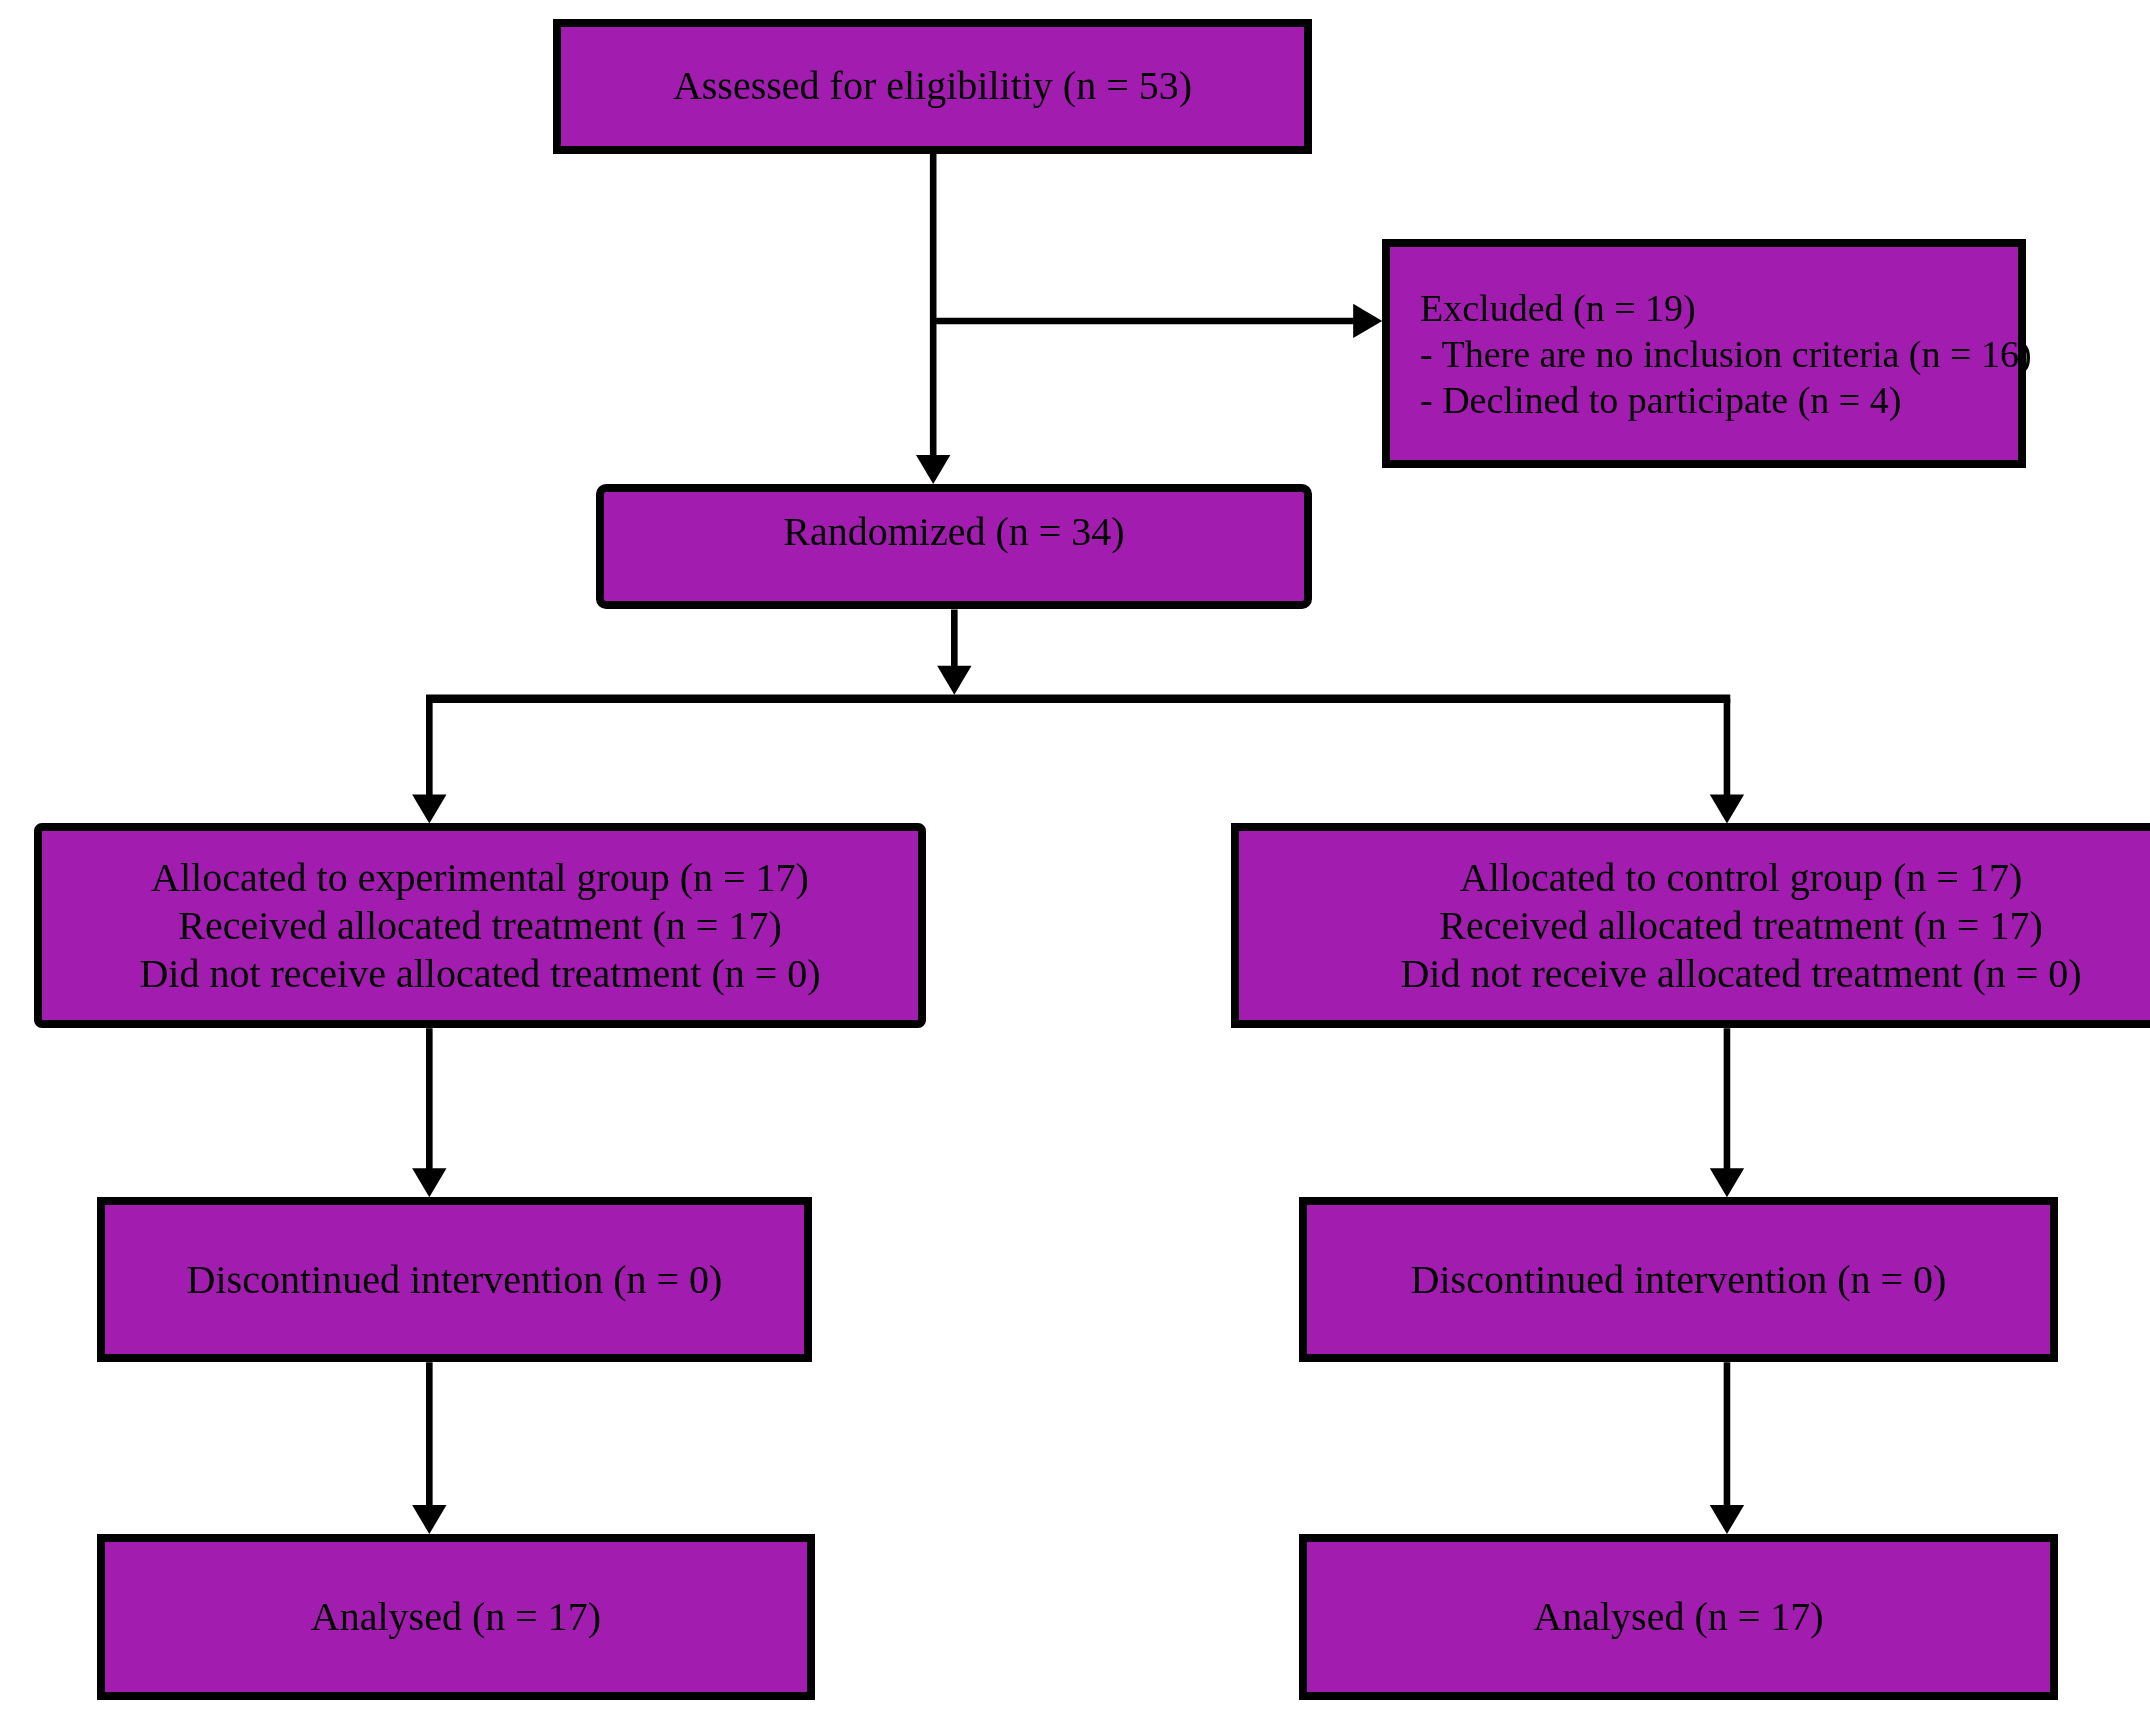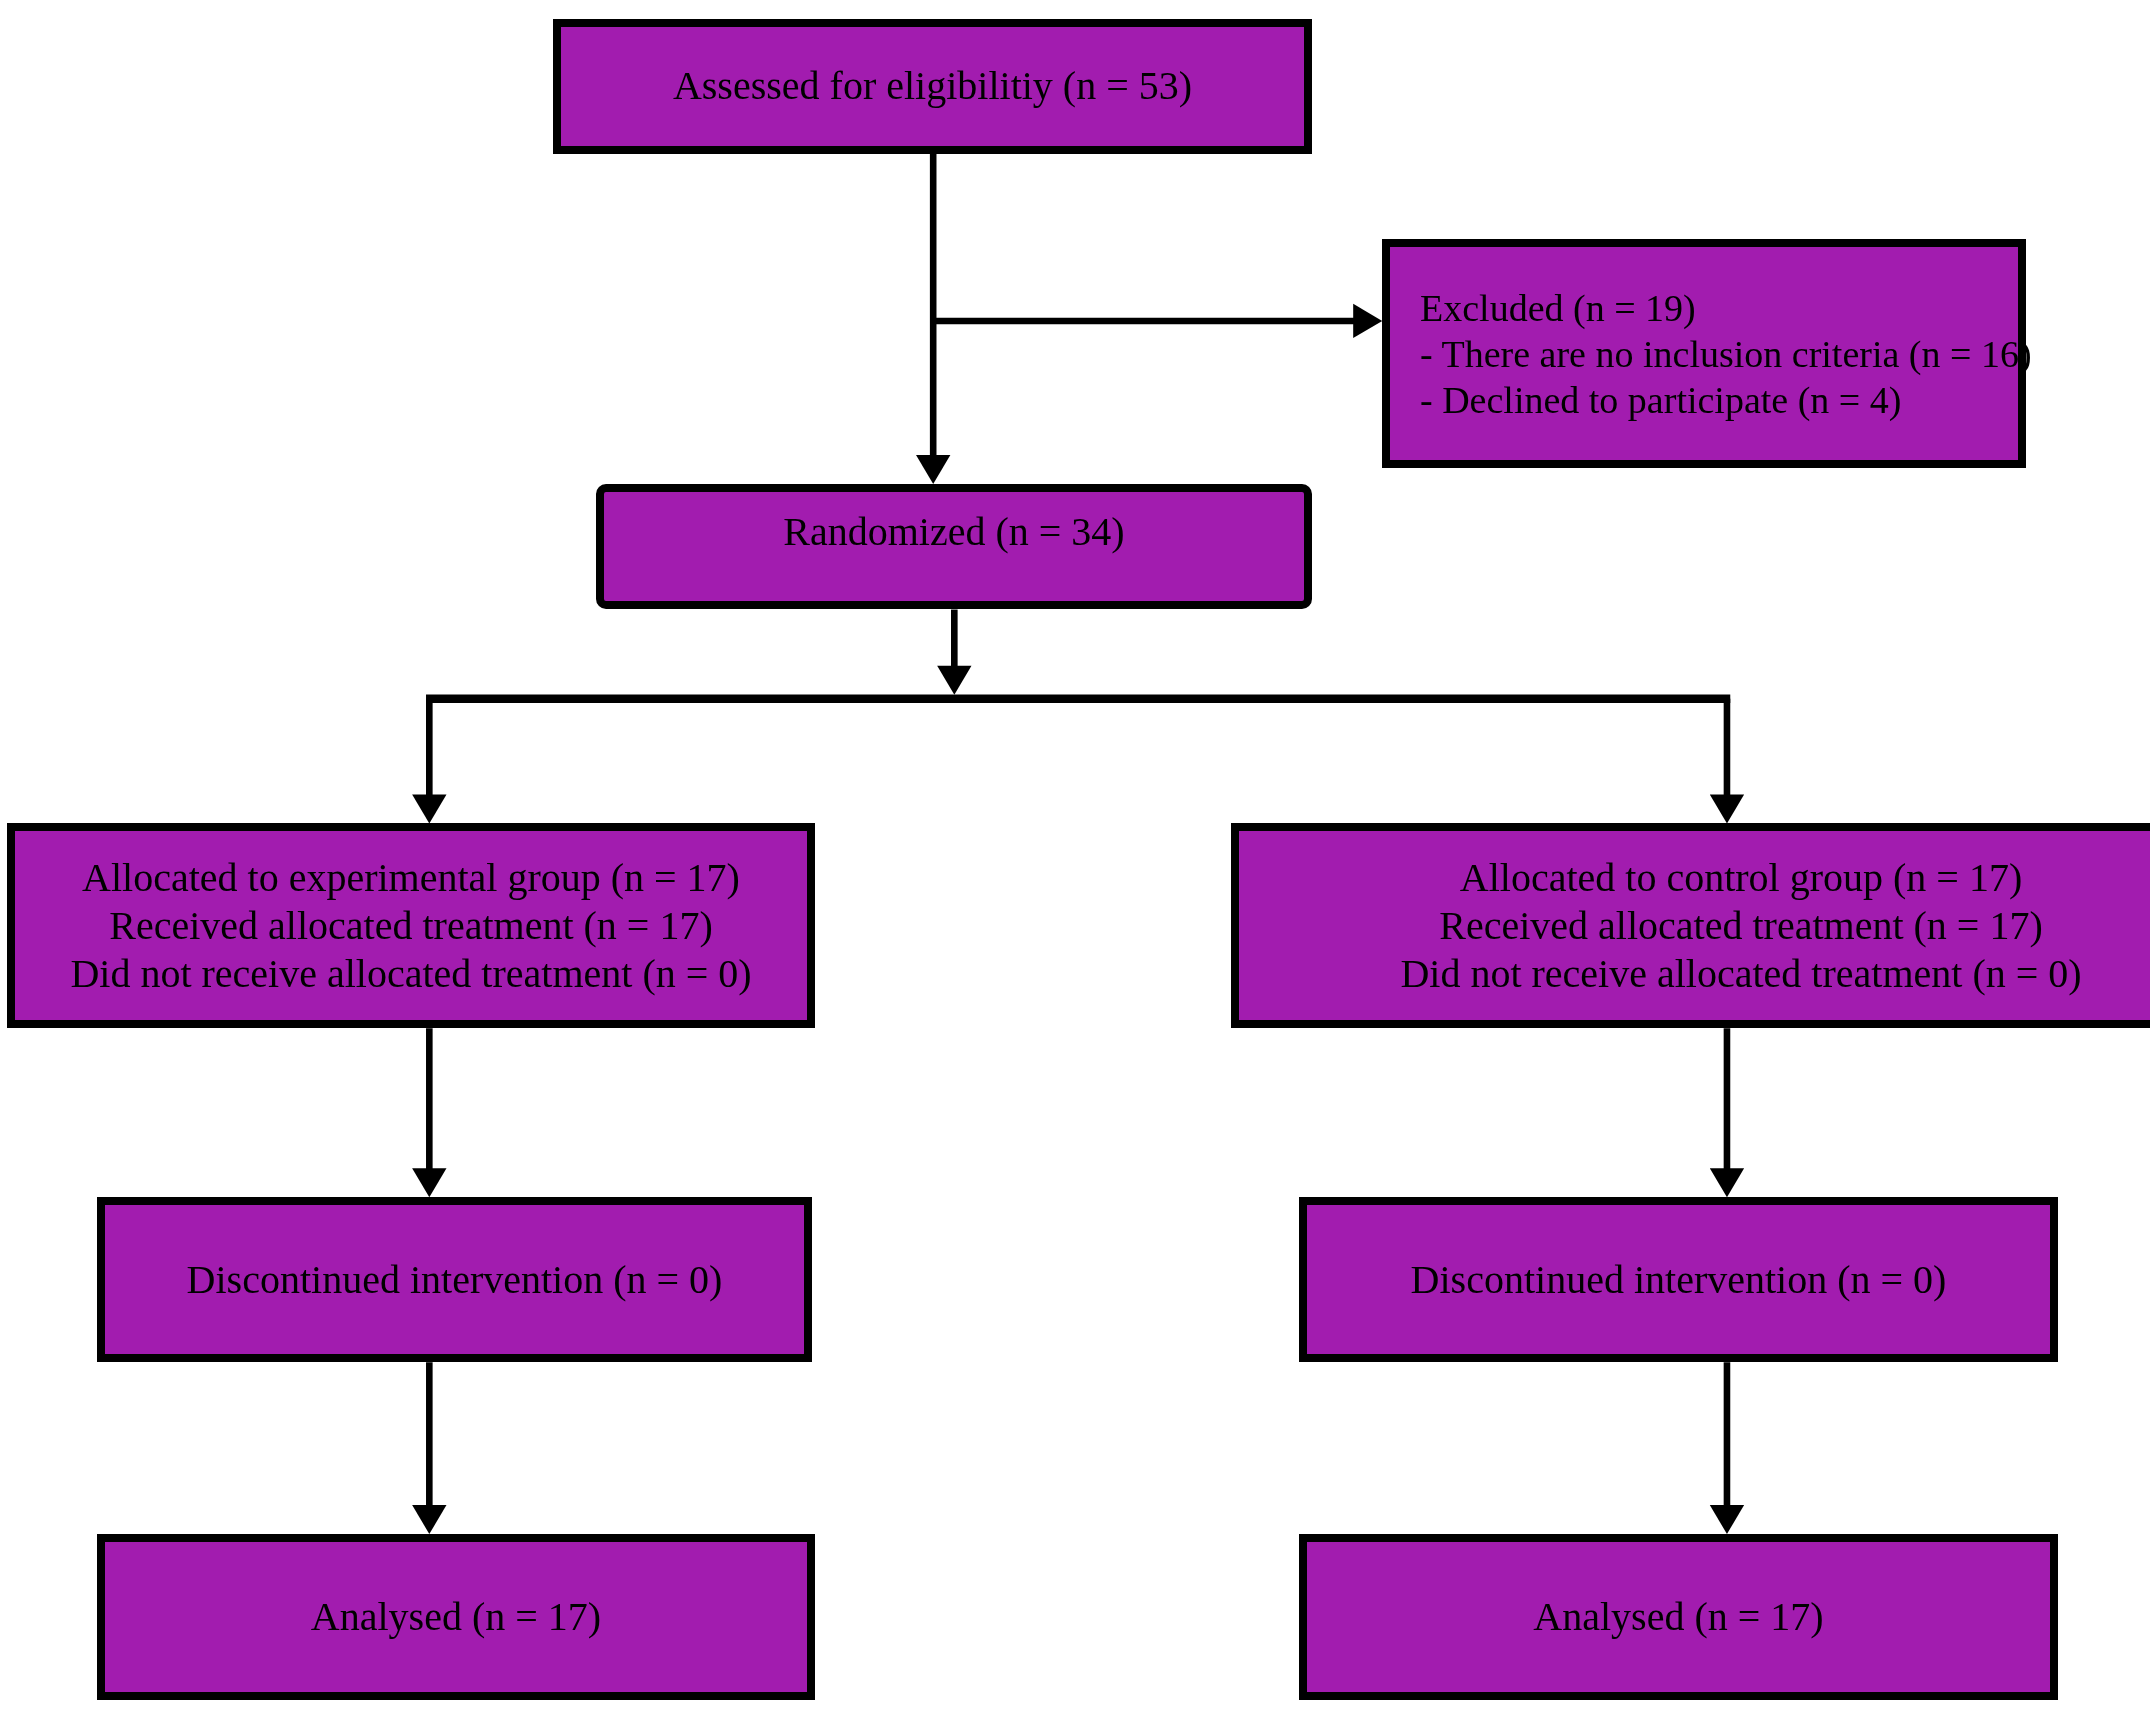--- a/index.html
+++ b/index.html
@@ -47,21 +47,21 @@
     text-align: left;
     padding-left: 30px;
     padding-right: 9.2px;
     font-size: 38px;
     line-height: 46px;
   }
   
   #box-assessed      { left:  553px; top:   18.5px; width: 759px; height: 135px; }
   #box-excluded      { left: 1382px; top:  211px; width: 644px; height: 229px; margin-top: 28px; }
   #box-randomized    { left:  596px; top:  484px; width: 716px; height: 125px; padding-bottom: 30px; border-radius: 10px; }
-  #box-alloc-exp     { left:   7px; top: 823px; width: 808px; height: 205px; }
+  #box-alloc-exp     { left:   34px; top: 823px; width: 892px; height: 205px; border-radius: 8px; }
   #box-alloc-ctrl    { left: 1231px; top: 823px; width: 1020px; height: 205px; }
   #box-disc-exp      { left:  97px; top: 1197px; width: 715px; height: 165px; }
   #box-disc-ctrl     { left: 1299px; top: 1197px; width: 759px; height: 165px; }
   #box-anal-exp      { left:  97px; top: 1534px; width: 718px; height: 166px; }
   #box-anal-ctrl     { left: 1299px; top: 1534px; width: 759px; height: 166px; }
 </style>
 </head>
 <body>
 
 <div class="stage">

